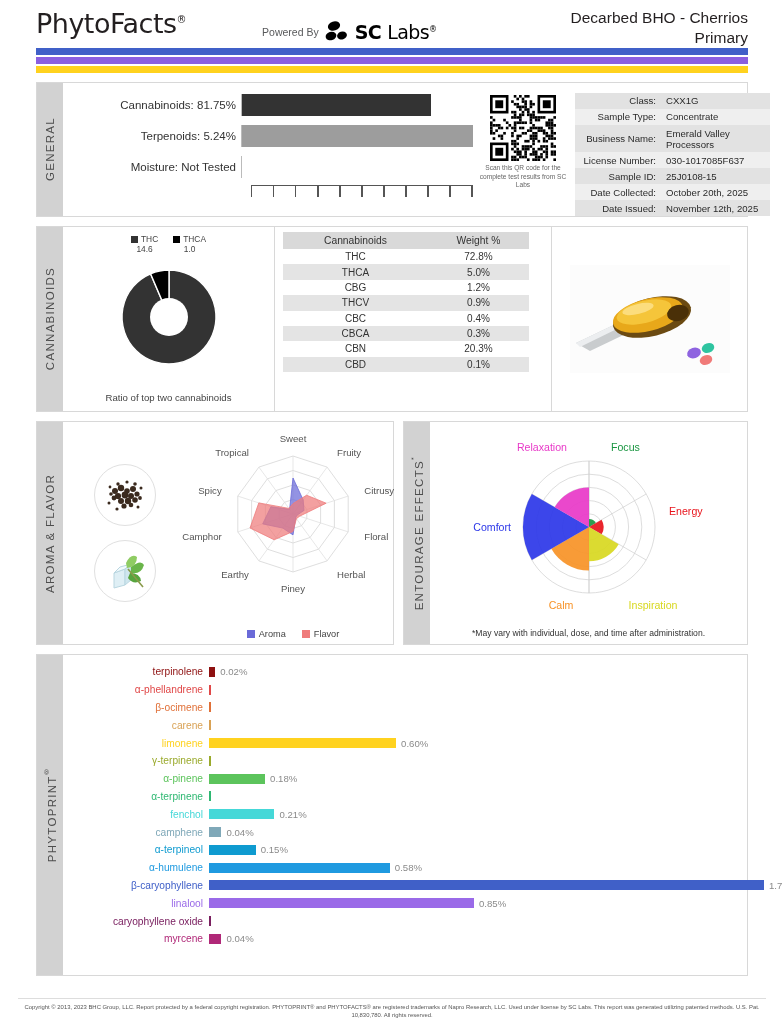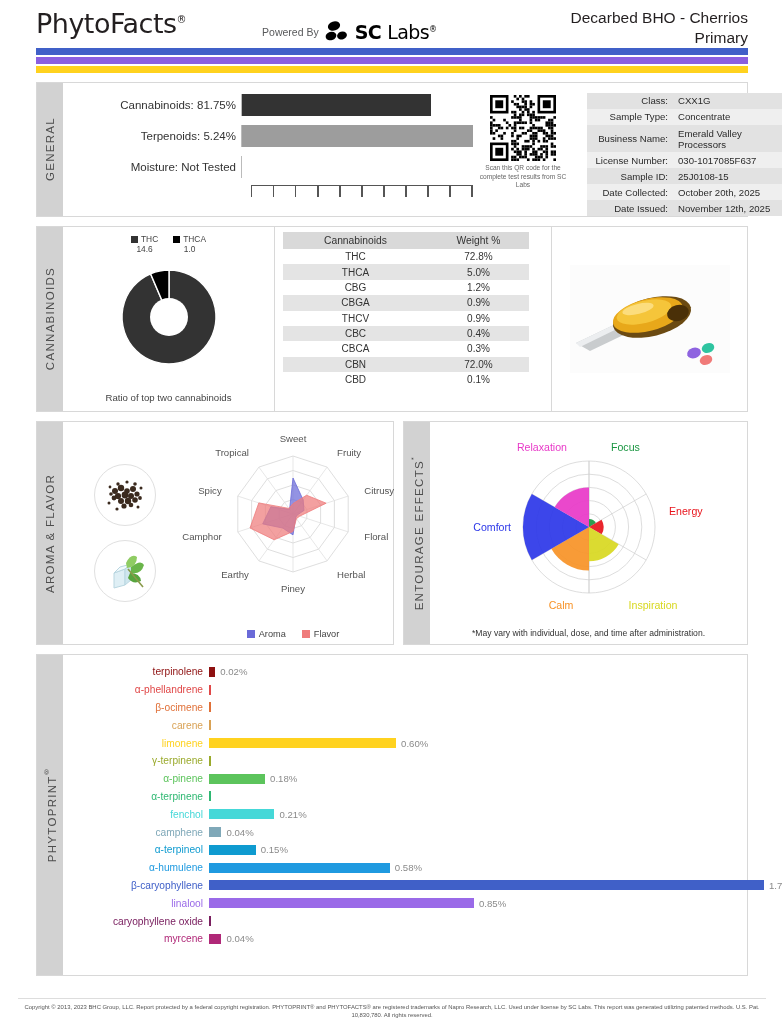--- a/index.html
+++ b/index.html
@@ -49,21 +49,21 @@
   .gen-row { display: flex; align-items: center; height: 24px; margin-bottom: 7px; }
   .gen-label { width: 168px; text-align: right; font-size: 11.5px; color: #333; padding-right: 5px; }
   .gen-bar-track { flex: 1; height: 22px; position: relative; border-left: 1px solid #bbb; }
   .gen-bar { height: 22px; }
   .axis { position: absolute; left: 178px; top: 92px; width: 222px; height: 12px;
           border-top: 1.4px solid #555; display: flex; justify-content: space-between; }
   .axis i { width: 1.4px; height: 11px; background: #555; display: block; }
   .qr-block { width: 92px; text-align: center; margin-left: 4px; padding-top: 2px; }
   .qr-img { width: 66px; height: 66px; margin: 0 auto; }
   .qr-cap { font-size: 6.6px; color: #666; line-height: 1.3; margin-top: 3px; }
-  .info-table { width: 195px; margin-left: 18px; border-collapse: collapse; font-size: 9.6px; }
+  .info-table { width: 195px; margin-left: 6px; border-collapse: collapse; font-size: 9.6px; }
   .info-table td { padding: 2.2px 5px; vertical-align: middle; }
   .info-table tr:nth-child(odd) td { background: #e2e2e2; }
   .info-table tr:nth-child(even) td { background: #efefef; }
   .info-table td.k { text-align: right; color: #2b2b2b; width: 86px; white-space: nowrap; }
   .info-table td.v { text-align: left; color: #2b2b2b; }
 
   
   #cannabinoids { height: 186px; }
   .cann-inner { display: flex; height: 100%; }
   .donut-box { width: 212px; border-right: 1px solid #d8d8d8; position: relative;
@@ -481,38 +481,34 @@
                 </tr>
                 <tr>
                   <td>THCA</td>
                   <td>5.0%</td>
                 </tr>
                 <tr>
                   <td>CBG</td>
                   <td>1.2%</td>
                 </tr>
                 <tr>
-                  <td>CBGA</td>
-                  <td>0.9%</td>
-                </tr>
-                <tr>
                   <td>THCV</td>
                   <td>0.9%</td>
                 </tr>
                 <tr>
                   <td>CBC</td>
                   <td>0.4%</td>
                 </tr>
                 <tr>
                   <td>CBCA</td>
                   <td>0.3%</td>
                 </tr>
                 <tr>
                   <td>CBN</td>
-                  <td>72.0%</td>
+                  <td>20.3%</td>
                 </tr>
                 <tr>
                   <td>CBD</td>
                   <td>0.1%</td>
                 </tr>
               </tbody>
           </table>
         </div>
         <div class="photo-box">
           <div class="photo">

